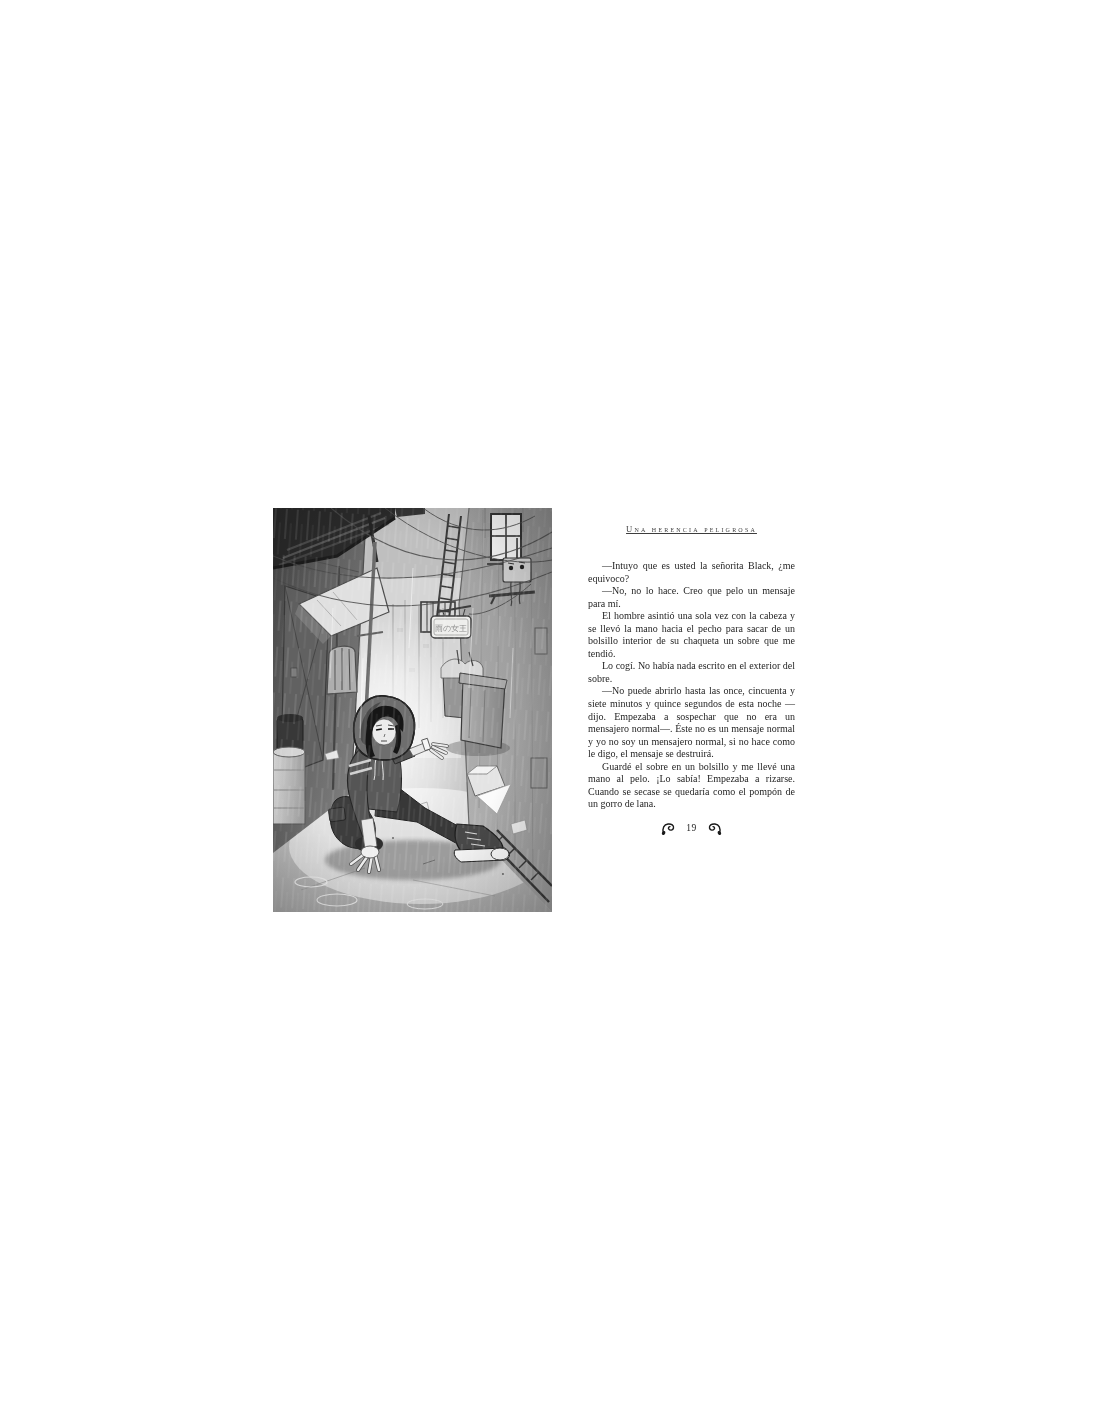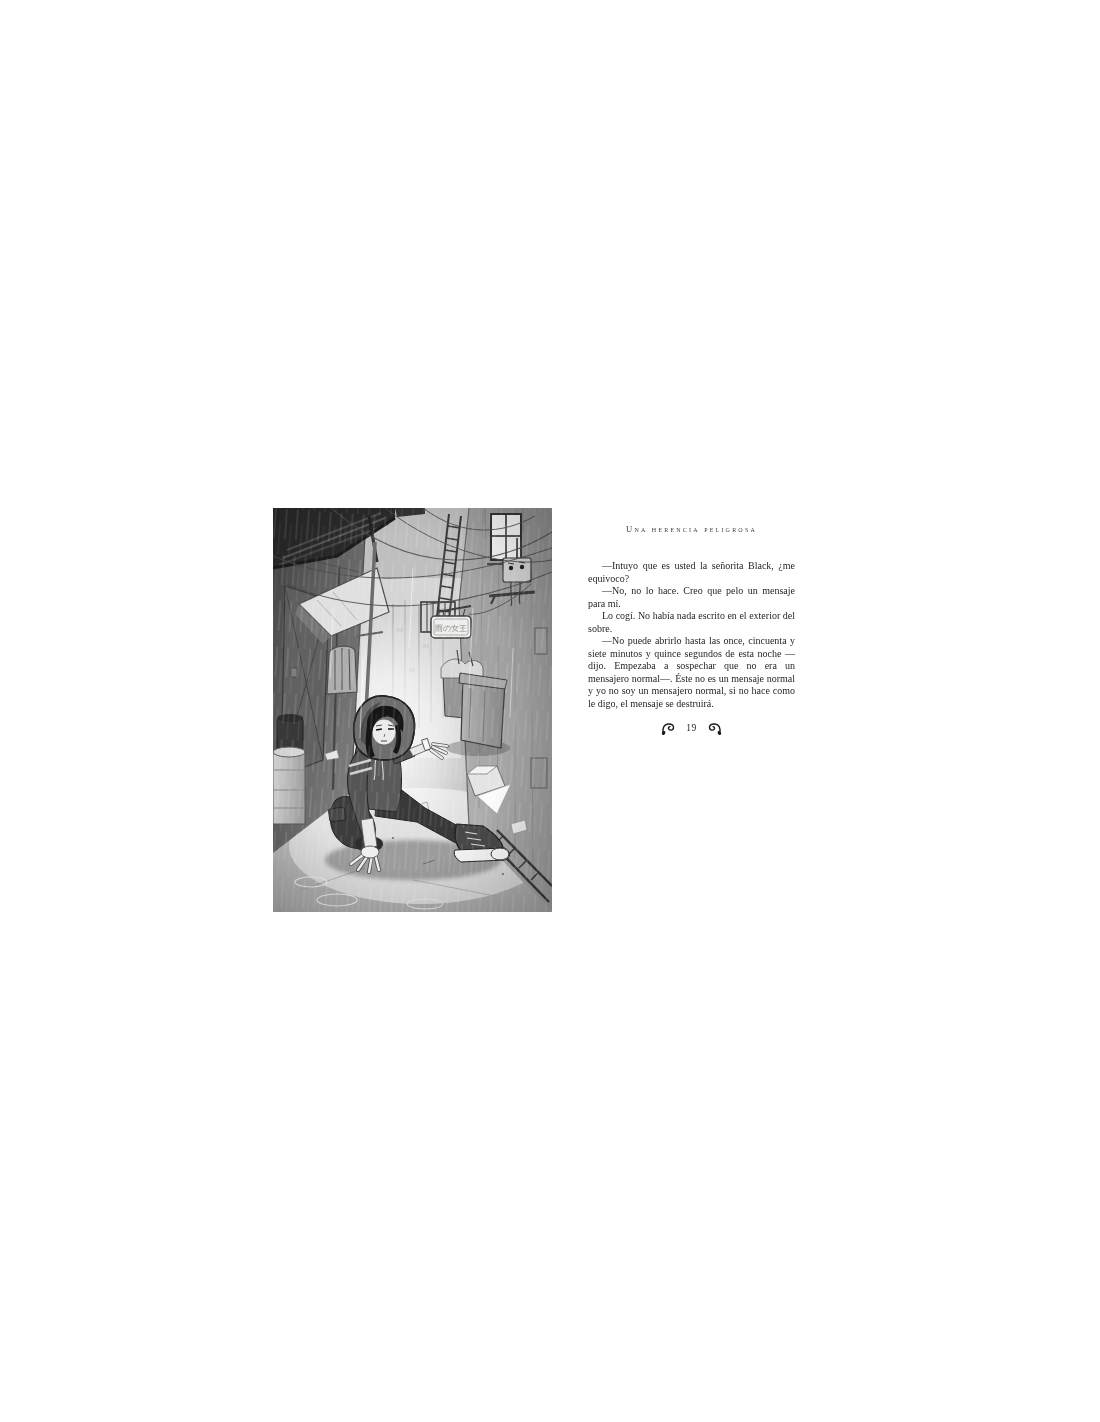--- a/index.html
+++ b/index.html
@@ -12,21 +12,21 @@
   .illustration-wrap{
     position:absolute;left:273px;top:508px;width:279px;height:404px;
   }
   .illustration-wrap svg{display:block;width:279px;height:404px;}
   
   .text-page{
     position:absolute;left:588px;top:524px;width:207px;color:#1f1f1f;
   }
   .running-head{
     margin:0;text-align:center;font-variant:small-caps;
-    font-size:8.6px;letter-spacing:2.2px;color:#3d3d3d;font-weight:normal;
+    font-size:8.6px;letter-spacing:2.2px;color:#3d3d3d;font-weight:normal;text-decoration:underline;
   }
   .body-text{
     margin-top:26px;font-size:10px;line-height:12.55px;
     text-align:justify;hyphens:auto;-webkit-hyphens:auto;
   }
   .body-text p{margin:0;text-indent:14px;}
   .page-footer{
     margin-top:11px;display:flex;justify-content:center;align-items:center;gap:9px;text-align:center;
   }
   .page-number{font-size:9.5px;color:#1d1d1d;letter-spacing:.5px;}
@@ -347,22 +347,24 @@
       <rect x="0" y="0" width="279" height="404" fill="url(#vinGrad)"></rect>
     </svg>
   </div>
 
   <div class="text-page">
     <h1 class="running-head">Una herencia peligrosa</h1>
 
     <div class="body-text">
       <p>—Intuyo que es usted la señorita Black, ¿me equivoco?</p>
       <p>—No, no lo hace. Creo que pelo un mensaje para mí.</p>
+      <p>El hombre asintió una sola vez con la cabeza y se llevó la mano hacia el pecho para sacar de un bolsillo interior de su chaqueta un sobre que me tendió.</p>
       <p>Lo cogí. No había nada escrito en el exterior del sobre.</p>
       <p>—No puede abrirlo hasta las once, cincuenta y siete minutos y quince segundos de esta noche —dijo. Empezaba a sospechar que no era un mensajero normal—. Éste no es un mensaje normal y yo no soy un mensajero normal, si no hace como le digo, el mensaje se destruirá.</p>
+      <p>Guardé el sobre en un bolsillo y me llevé una mano al pelo. ¡Lo sabía! Empezaba a rizarse. Cuando se secase se quedaría como el pompón de un gorro de lana.</p>
     </div>
 
     <div class="page-footer">
       <svg class="flourish" width="16" height="13" viewBox="0 0 16 13">
         <path d="M2.5,11 C1,6 3,2.5 7,2 C10.5,1.6 13,3.5 12.5,6 C12,8.3 9,8.8 7.8,7.2 C7,6.1 7.6,4.6 9,4.6" fill="none" stroke="#1a1a1a" stroke-width="1.4" stroke-linecap="round"></path>
         <ellipse cx="2.6" cy="11" rx="1.6" ry="2.1" transform="rotate(25 2.6 11)" fill="#1a1a1a"></ellipse>
       </svg>
       <span class="page-number">19</span>
       <svg class="flourish" width="16" height="13" viewBox="0 0 16 13">
         <g transform="scale(-1,1) translate(-16,0)">

